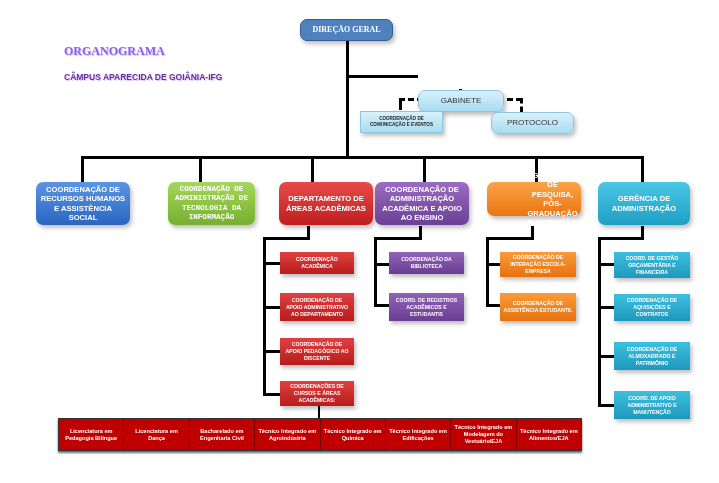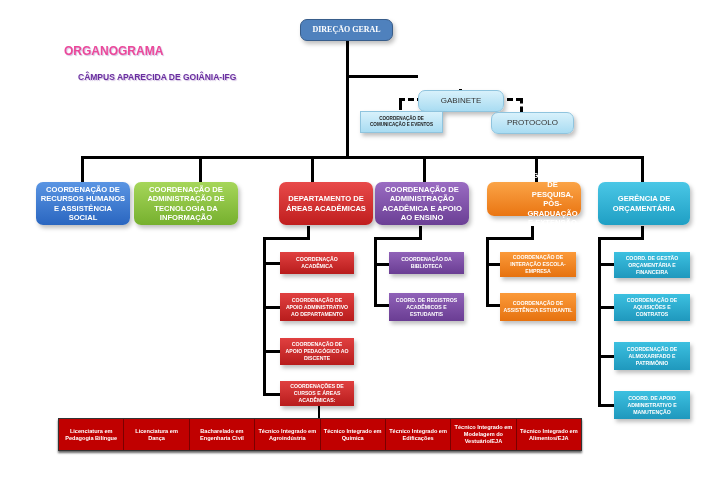--- a/index.html
+++ b/index.html
@@ -8,22 +8,22 @@
   .line { position: absolute; background: #000; }
   .dash-h { position: absolute; height: 0; border-top: 3px dashed #000; }
   .dash-v { position: absolute; width: 0; border-left: 3px dashed #000; }
   .box {
     position: absolute; display: flex; align-items: center; justify-content: center;
     text-align: center; color: #fff; font-weight: bold; box-sizing: border-box;
     box-shadow: 2px 3px 4px rgba(0,0,0,0.25);
   }
   .main { border-radius: 7px; font-size: 7.6px; line-height: 9.5px; padding: 2px 4px; }
   .sub { font-size: 5.2px; line-height: 7px; padding: 1px 3px; }
-  .title1 { color: #ec4899; font-weight: bold; font-size: 12px; text-shadow: 1px 1px 1px rgba(106,47,160,0.3); }
-  .title2 { color: #6a2fa0; font-weight: bold; font-size: 8.5px; text-shadow: 1px 1px 1px rgba(106,47,160,0.3); margin-left: 14px; }
+  .title1 { color: #8b5cf6; font-weight: bold; font-size: 12px; text-shadow: 1px 1px 1px rgba(106,47,160,0.3); font-family: Liberation Serif, serif; }
+  .title2 { color: #6a2fa0; font-weight: bold; font-size: 8.5px; text-shadow: 1px 1px 1px rgba(106,47,160,0.3); }
   .courses { position: absolute; left: 58px; top: 418px; width: 522px; height: 31px; display: flex; background: #c00000; border: 1px solid #333; box-shadow: 0 2px 2px rgba(0,0,0,0.6); }
   .course { flex: 1 1 0; display: flex; align-items: center; justify-content: center; text-align: center; color: #fff; font-weight: bold; font-size: 5.6px; line-height: 7px; border-right: 1px solid #7a0000; padding: 0 2px; }
   .course:last-child { border-right: none; }
 </style>
 </head>
 <body>
 
 <div class="abs title1" style="left:64px; top:44px;">ORGANOGRAMA</div>
 <div class="abs title2" style="left:64px; top:72px;">CÂMPUS APARECIDA DE GOIÂNIA-IFG</div>
 
@@ -89,34 +89,34 @@
     <span>COORDENAÇÃO DE COMUNICAÇÃO E EVENTOS</span>
   </div>
 
 <div class="box main" style="left:477px; top:112px; width:83px; height:22px; background:linear-gradient(#d8f1fb,#a9dcf2); border:1px solid #8fc4de; color:#333; font-weight:normal; font-size:8px;margin-left:14px;">
     <span>PROTOCOLO</span>
   </div>
 
 <div class="box main" style="left:36px; top:182px; width:94px; height:43px; background:linear-gradient(#5a95e3,#2a66c0);">
     <span>COORDENAÇÃO DE RECURSOS HUMANOS E ASSISTÊNCIA SOCIAL</span>
   </div>
-<div class="box main" style="left:134px; top:182px; width:104px; height:43px; background:linear-gradient(#a6d65a,#76b02e);">
+<div class="box main" style="left:168px; top:182px; width:87px; height:43px; background:linear-gradient(#a6d65a,#76b02e);font-family:Liberation Mono, monospace;">
     <span>COORDENAÇÃO DE ADMINISTRAÇÃO DE TECNOLOGIA DA INFORMAÇÃO</span>
   </div>
 <div class="box main" style="left:263px; top:182px; width:94px; height:43px; background:linear-gradient(#e84a4a,#c01e1e);margin-left:16px;">
     <span>DEPARTAMENTO DE ÁREAS ACADÊMICAS</span>
   </div>
 <div class="box main" style="left:375px; top:182px; width:94px; height:43px; background:linear-gradient(#9a6cc2,#6b3f95);">
     <span>COORDENAÇÃO DE ADMINISTRAÇÃO ACADÊMICA E APOIO AO ENSINO</span>
   </div>
 <div class="box main" style="left:487px; top:182px; width:94px; height:34px; background:linear-gradient(#fba447,#ea7512);padding-left:41px;">
     <span>GERÊNCIA DE PESQUISA, PÓS-GRADUAÇÃO E EXTENSÃO</span>
   </div>
 <div class="box main" style="left:598px; top:182px; width:92px; height:43px; background:linear-gradient(#4ac7e6,#1f9fc4);">
-    <span>GERÊNCIA DE ORÇAMENTÁRIA</span>
+    <span>GERÊNCIA DE ADMINISTRAÇÃO</span>
   </div>
 
 <div class="box sub" style="left:280px; top:252px; width:74px; height:22px; background:linear-gradient(#e04040,#b81c1c);">
     <span>COORDENAÇÃO ACADÊMICA</span>
   </div>
 <div class="box sub" style="left:280px; top:293px; width:74px; height:28px; background:linear-gradient(#e04040,#b81c1c);">
     <span>COORDENAÇÃO DE APOIO ADMINISTRATIVO AO DEPARTAMENTO</span>
   </div>
 <div class="box sub" style="left:280px; top:338px; width:74px; height:27px; background:linear-gradient(#e04040,#b81c1c);">
     <span>COORDENAÇÃO DE APOIO PEDAGÓGICO AO DISCENTE</span>

